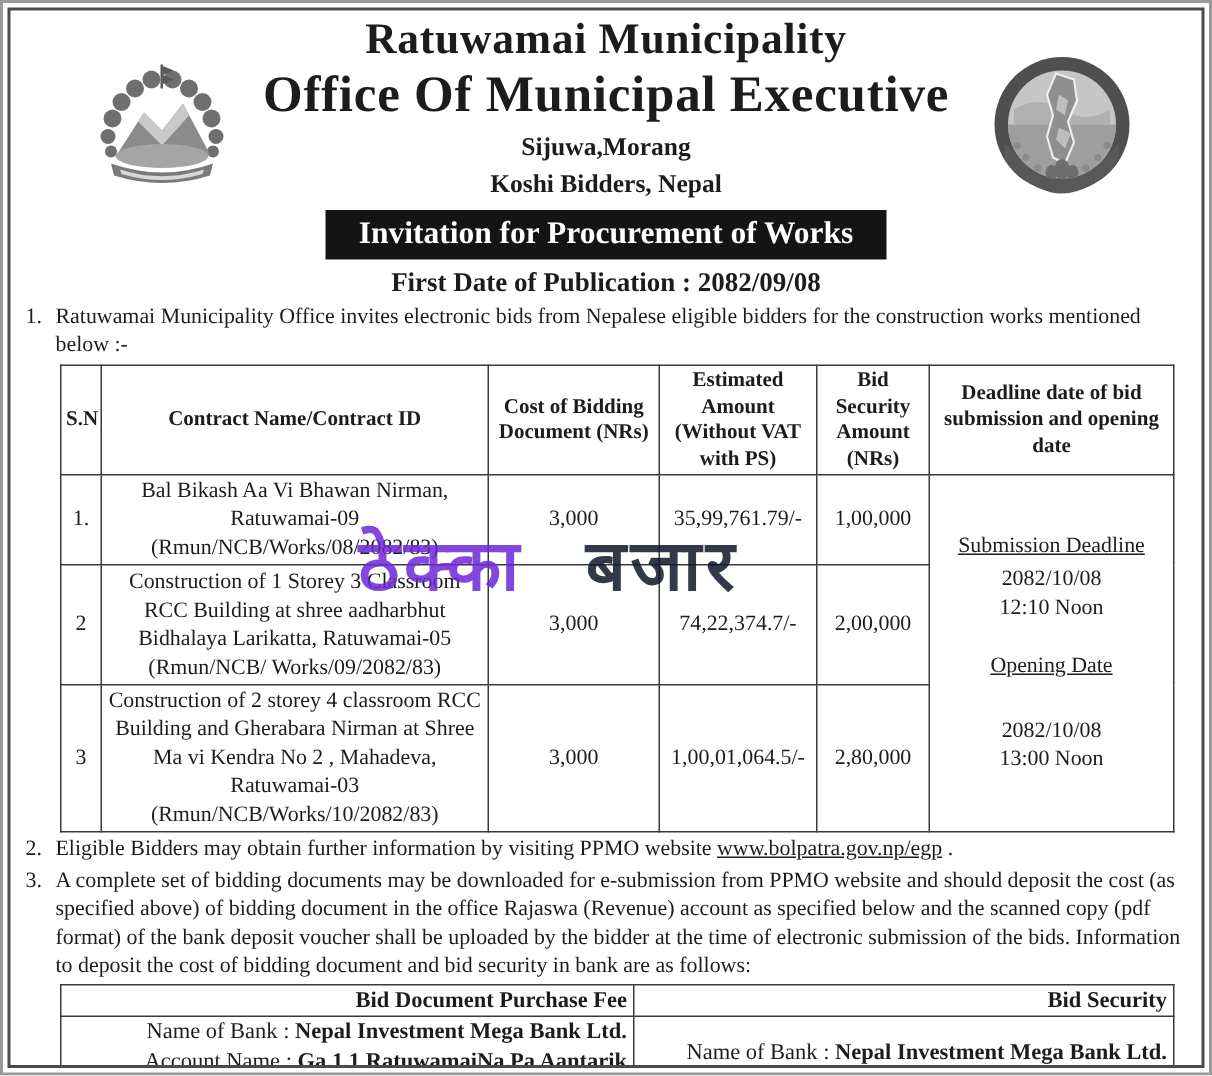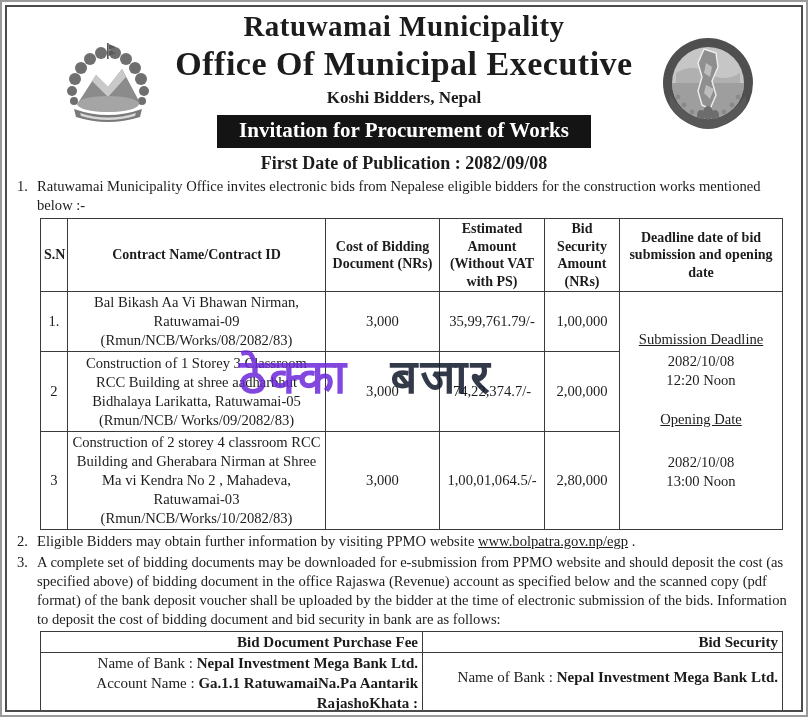--- a/index.html
+++ b/index.html
@@ -135,20 +135,21 @@
               <circle cx="30" cy="79" r="2.4"></circle>
             <circle cx="62" cy="79" r="2.4"></circle>
               <circle cx="70" cy="72" r="2.4"></circle>
               <circle cx="76" cy="64" r="2.4"></circle>
           </g>
         </svg>
       </span>
 
       <div class="h-municipality">Ratuwamai Municipality</div>
       <div class="h-office">Office Of Municipal Executive</div>
+      <div class="h-address">Sijuwa,Morang</div>
       <div class="h-province">Koshi Bidders, Nepal</div>
       <div><span class="banner">Invitation for Procurement of Works</span></div>
       <div class="publication">First Date of Publication : 2082/09/08</div>
     </div>
 
     <div class="num-item">
       <span class="num-label">1.</span>
       <span class="num-text">Ratuwamai Municipality Office invites electronic bids from Nepalese eligible bidders for the construction works mentioned below :-</span>
     </div>
 
@@ -174,21 +175,21 @@
       <tbody>
         <tr class="row-1">
           <td>1.</td>
           <td>Bal Bikash Aa Vi Bhawan Nirman, Ratuwamai-09 (Rmun/NCB/Works/08/2082/83)</td>
           <td>3,000</td>
           <td>35,99,761.79/-</td>
           <td>1,00,000</td>
           <td class="deadline-cell" rowspan="3">
             <span class="u">Submission Deadline</span>
             <span class="dl-sub-date">2082/10/08</span>
-            <span class="dl-sub-time">12:20 Noon</span>
+            <span class="dl-sub-time">12:10 Noon</span>
             <span class="u dl-open-label">Opening Date</span>
             <span class="dl-open-date">2082/10/08</span>
             <span class="dl-open-time">13:00 Noon</span>
           </td>
         </tr>
         <tr class="row-2">
           <td>2</td>
           <td>Construction of 1 Storey 3 Classroom RCC Building at shree aadharbhut Bidhalaya Larikatta, Ratuwamai-05 (Rmun/NCB/ Works/09/2082/83)</td>
           <td>3,000</td>
           <td>74,22,374.7/-</td>

